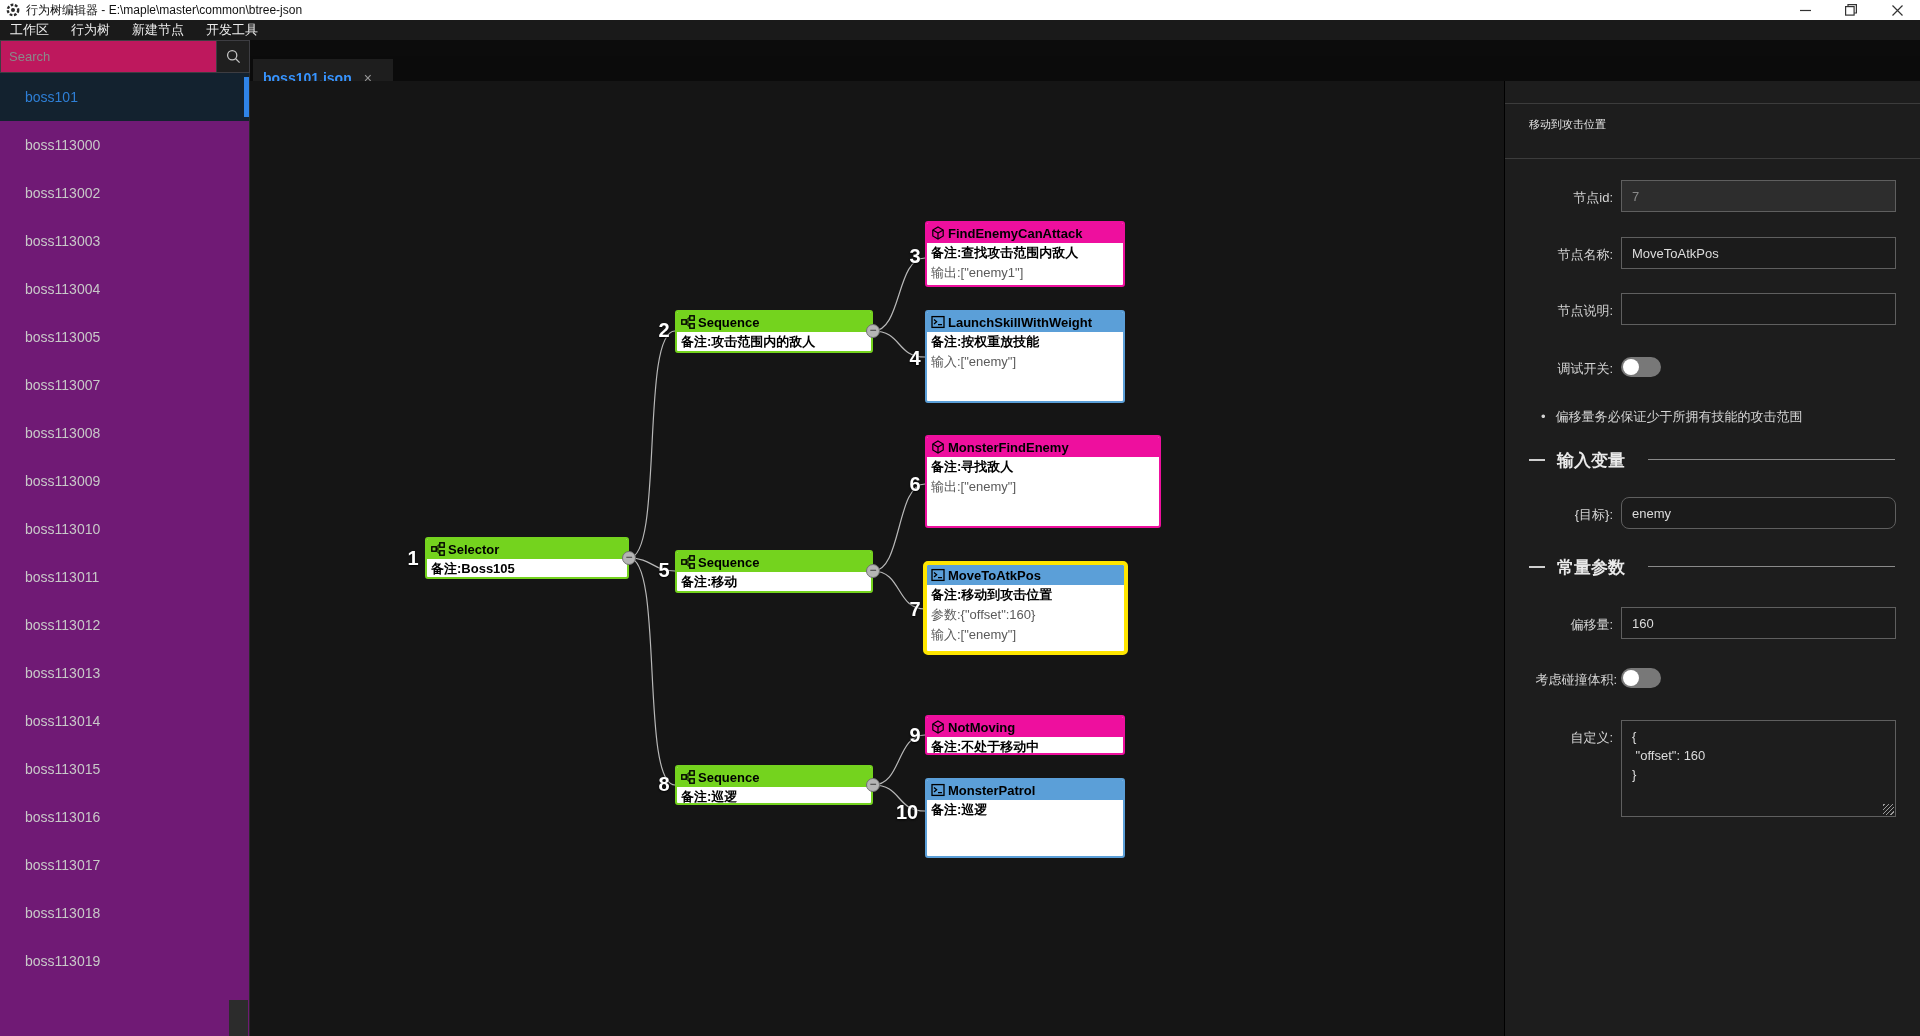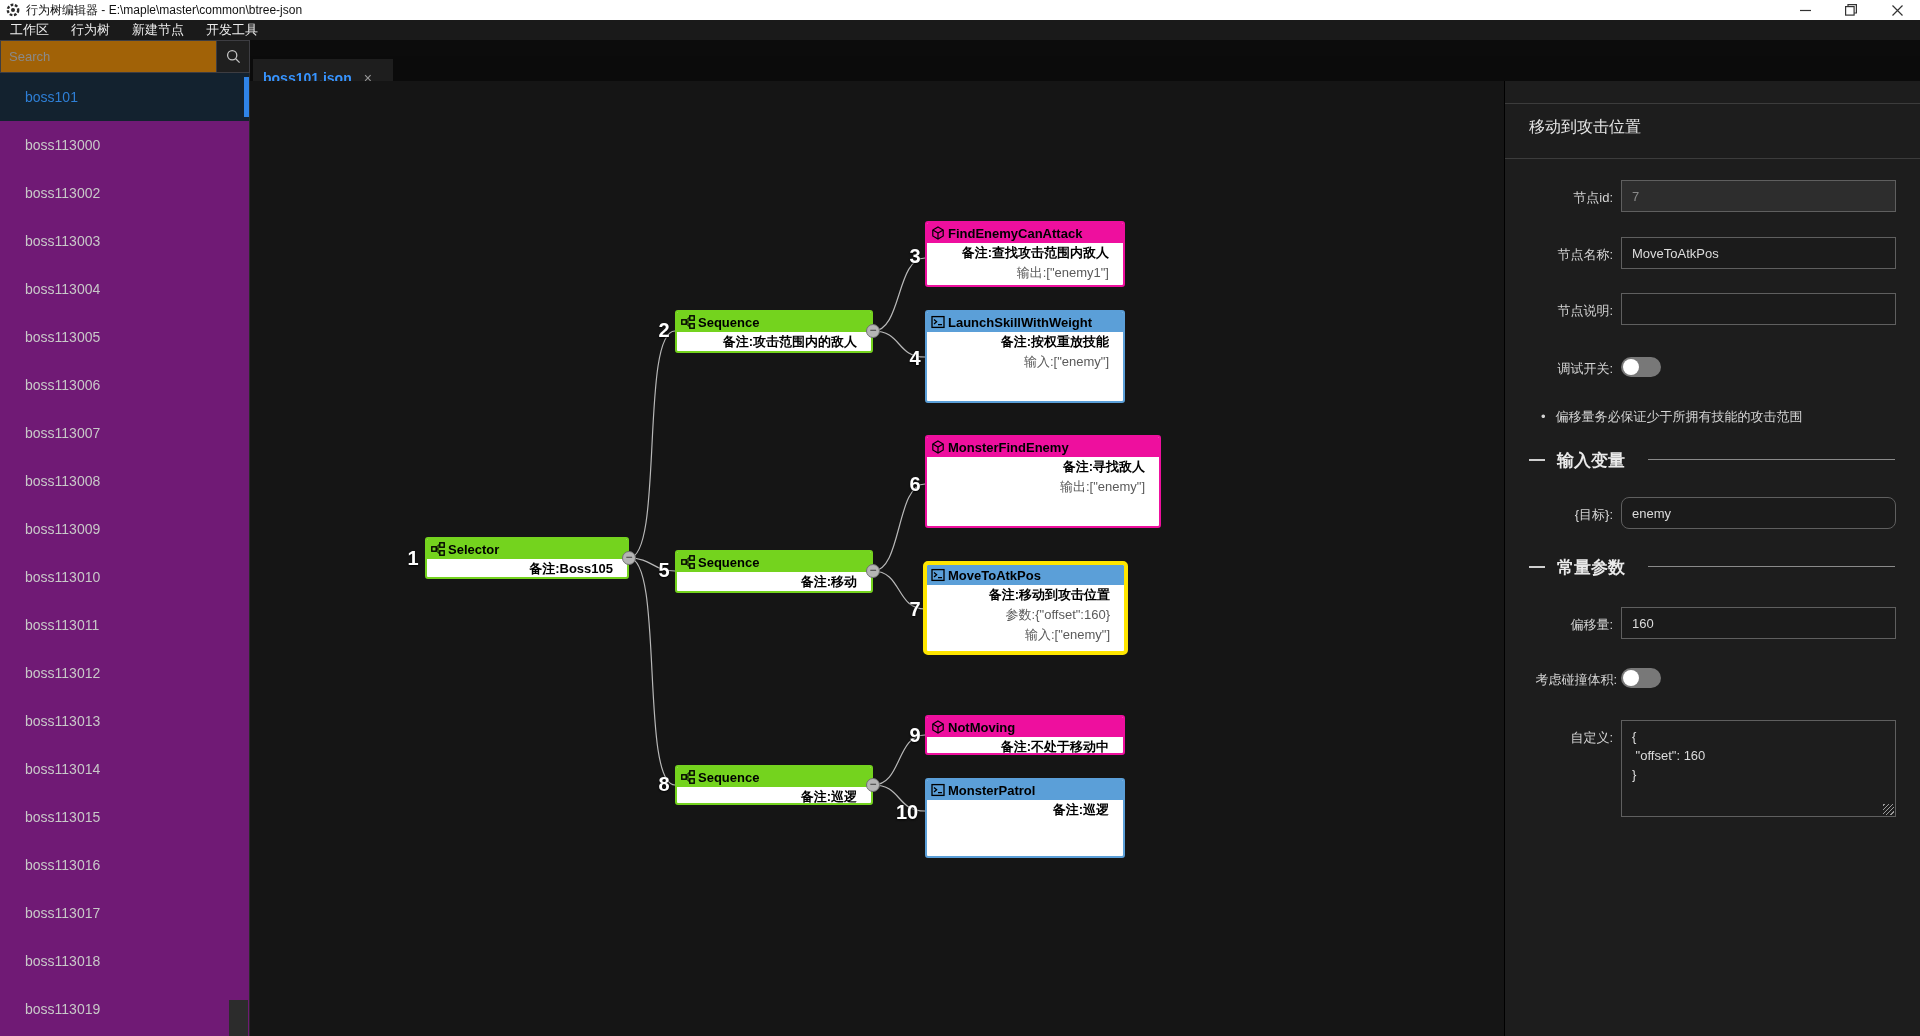--- a/index.html
+++ b/index.html
@@ -17,21 +17,21 @@
   
   .menubar { position:absolute; top:20px; left:0; right:0; height:20px; background:#1a1a1a;
     display:flex; align-items:center; gap:22px; padding-left:10px; }
   .menu-item { font-size:13px; color:#ececec; cursor:default; white-space:nowrap; }
 
   
   .workspace { position:absolute; top:40px; left:0; right:0; bottom:0; background:#0c0c0c; }
 
   
   .search-row { position:absolute; top:0; left:0; width:250px; height:33px; display:flex; background:#1b1b1b; }
-  .search-input { flex:1; height:33px; background:#a16207; border:1px solid #3d3d42; outline:none;
+  .search-input { flex:1; height:33px; background:#be185d; border:1px solid #3d3d42; outline:none;
     color:#d8d8d8; font-size:13px; padding:0 8px; font-family:inherit; }
   .search-input::placeholder { color:#8a8a8a; }
   .search-btn { width:33px; height:33px; background:#1f1f1f; border:1px solid #3d3d42; border-left:none;
     display:flex; align-items:center; justify-content:center; }
 
   
   .tabstrip { position:absolute; top:0; left:250px; right:0; height:41px; background:#0b0b0b;margin-top:16px; }
   .tab { position:absolute; left:3px; top:3px; width:140px; height:38px; background:#1e1e1e;
     display:flex; align-items:center; padding:0 10px; gap:12px; }
   .tab-label { font-size:14px; color:#3794ff; font-weight:bold; }
@@ -47,37 +47,37 @@
   .sidebar-thumb { position:absolute; right:1px; bottom:0; width:19px; height:36px; background:#2c2c2c; }
 
   
   .canvas { position:absolute; top:41px; left:250px; width:1254px; bottom:0; background:#151515; }
   .edges { position:absolute; top:0; left:0; }
   .edges path { fill:none; stroke:var(--edge,#b8b8b8); stroke-width:1.2; }
 
   .bt-node { position:absolute; background:#ffffff; border:2px solid; border-radius:3px; overflow:hidden; }
   .bt-node .hdr { height:20px; display:flex; align-items:center; gap:3px; padding:0 4px;
     font-size:13px; font-weight:bold; color:#000; }
-  .bt-node .bline { padding:0 14px; font-size:13px; line-height:20px; color:#000; font-weight:600; white-space:nowrap;text-align:right; }
+  .bt-node .bline { padding:0 4px; font-size:13px; line-height:20px; color:#000; font-weight:600; white-space:nowrap; }
   .bt-node .bline.meta { color:#5a5a5a; font-weight:400; }
   .n-green  { border-color:var(--green); }  .n-green  .hdr { background:var(--green); }
   .n-pink   { border-color:var(--pink); }   .n-pink   .hdr { background:var(--pink); }
   .n-blue   { border-color:var(--blue); }   .n-blue   .hdr { background:var(--blue); }
   .n-sel    { border:4px solid var(--yellow) !important; border-radius:5px; }
 
   .port { position:absolute; width:14px; height:14px; border-radius:50%; background:#b5b5b5;
     border:1px solid #6f6f6f; color:#2b2b2b; font-size:12px; line-height:11px; text-align:center; }
   .ord { position:absolute; transform:translate(-50%,-50%); color:#ffffff; font-size:20px; font-weight:bold;
     text-shadow:0 1px 2px #000; }
 
   
   .panel { position:absolute; top:41px; right:0; width:416px; bottom:0; background:#1d1d1d;
     border-left:1px solid #000; }
   .panel-topline { position:absolute; top:22px; left:0; right:0; border-top:1px solid #3c3c3c; }
-  .panel-title { position:absolute; top:36px; left:24px; font-size:16px; color:#e6e6e6; }
+  .panel-title { position:absolute; top:36px; left:24px; font-size:11px; color:#e6e6e6; }
   .panel-titleline { position:absolute; top:77px; left:0; right:0; border-top:1px solid #3c3c3c; }
 
   .f-label { position:absolute; left:0; width:108px; text-align:right; font-size:13px; color:#d4d4d4; }
   .f-input { position:absolute; left:116px; width:275px; height:32px; background:#1b1b1b;
     border:1px solid #5f5f5f; color:#dcdcdc; font-size:13px; padding:0 10px; outline:none; font-family:inherit; }
   .f-input.disabled { background:#2d2d2d; color:#8a8a8a; }
 
   .toggle { position:absolute; left:116px; width:40px; height:20px; border-radius:10px; background:#787878; }
   .toggle .knob { position:absolute; left:2px; top:2px; width:16px; height:16px; border-radius:50%; background:#ffffff; }
 
@@ -164,23 +164,20 @@
         <span>boss113002</span>
       </div>
     <div class="side-item">
         <span>boss113003</span>
       </div>
     <div class="side-item">
         <span>boss113004</span>
       </div>
     <div class="side-item">
         <span>boss113005</span>
-      </div>
-    <div class="side-item">
-        <span>boss113006</span>
       </div>
     <div class="side-item">
         <span>boss113007</span>
       </div>
     <div class="side-item">
         <span>boss113008</span>
       </div>
     <div class="side-item">
         <span>boss113009</span>
       </div>

